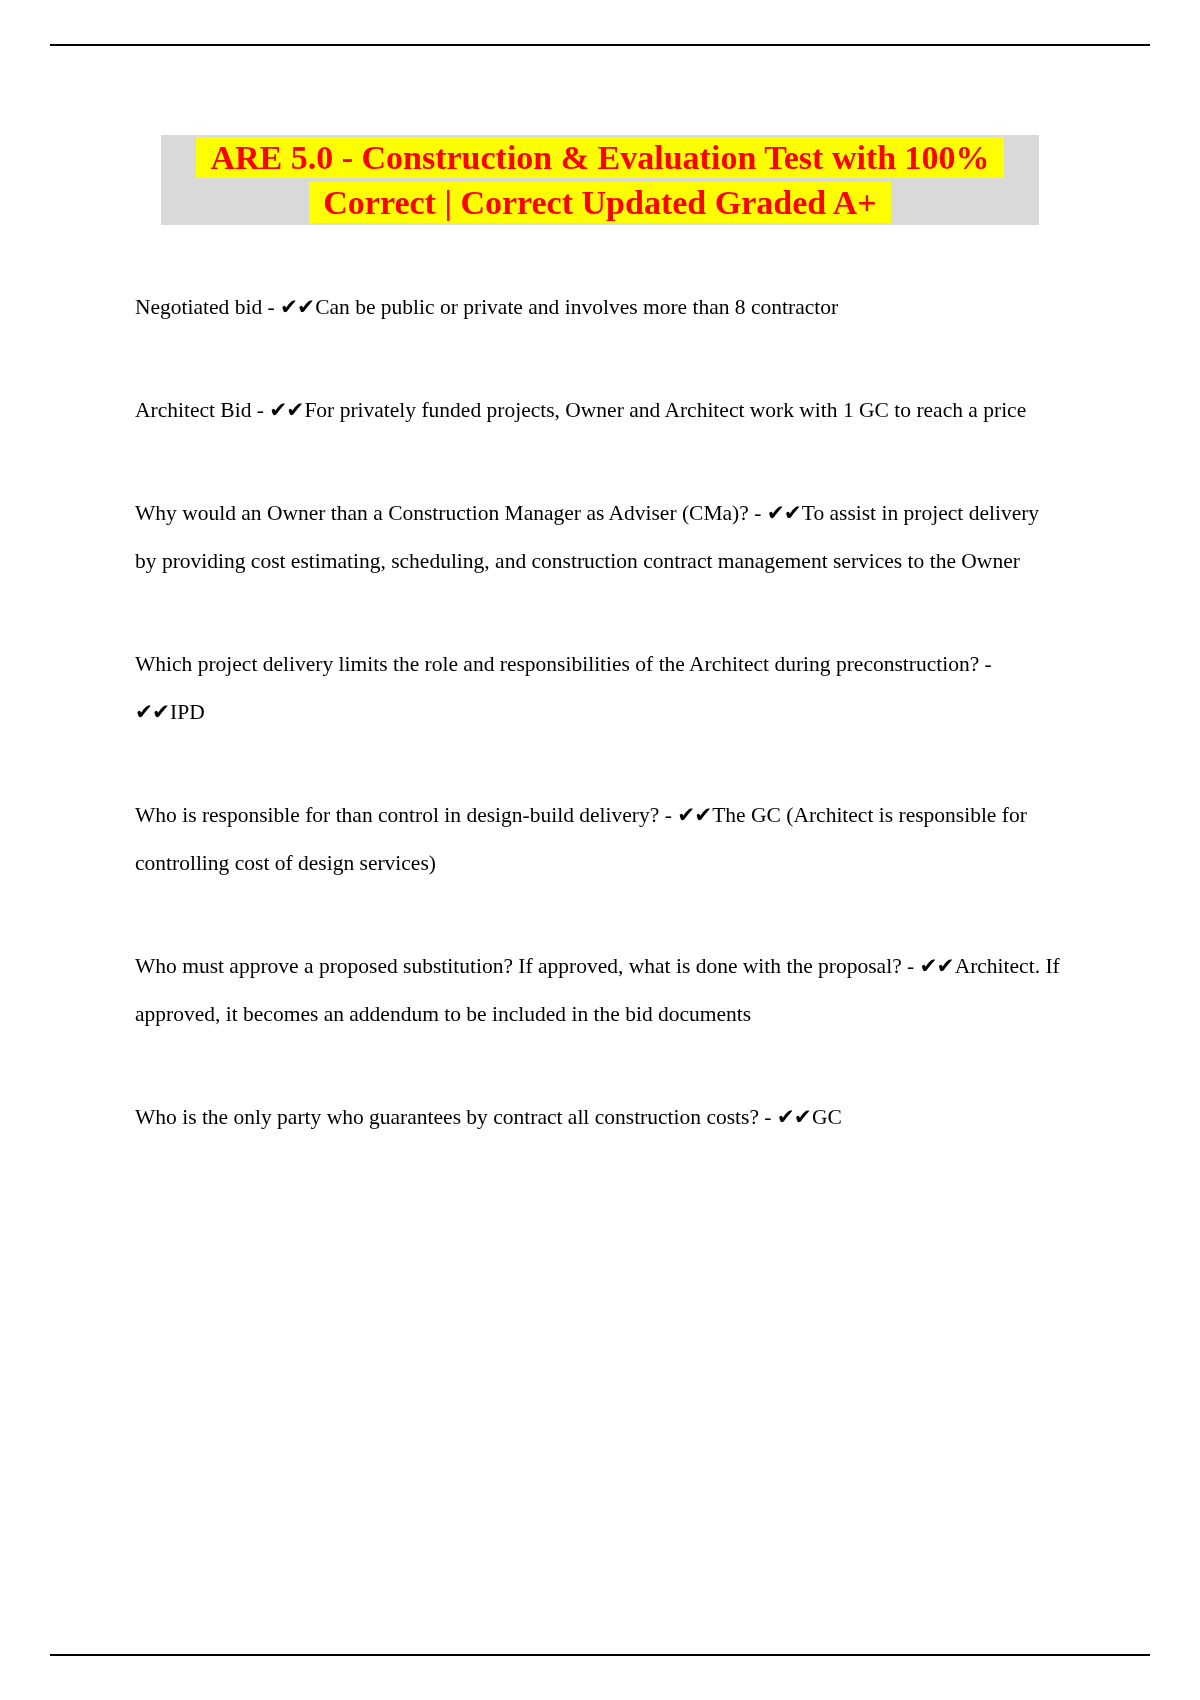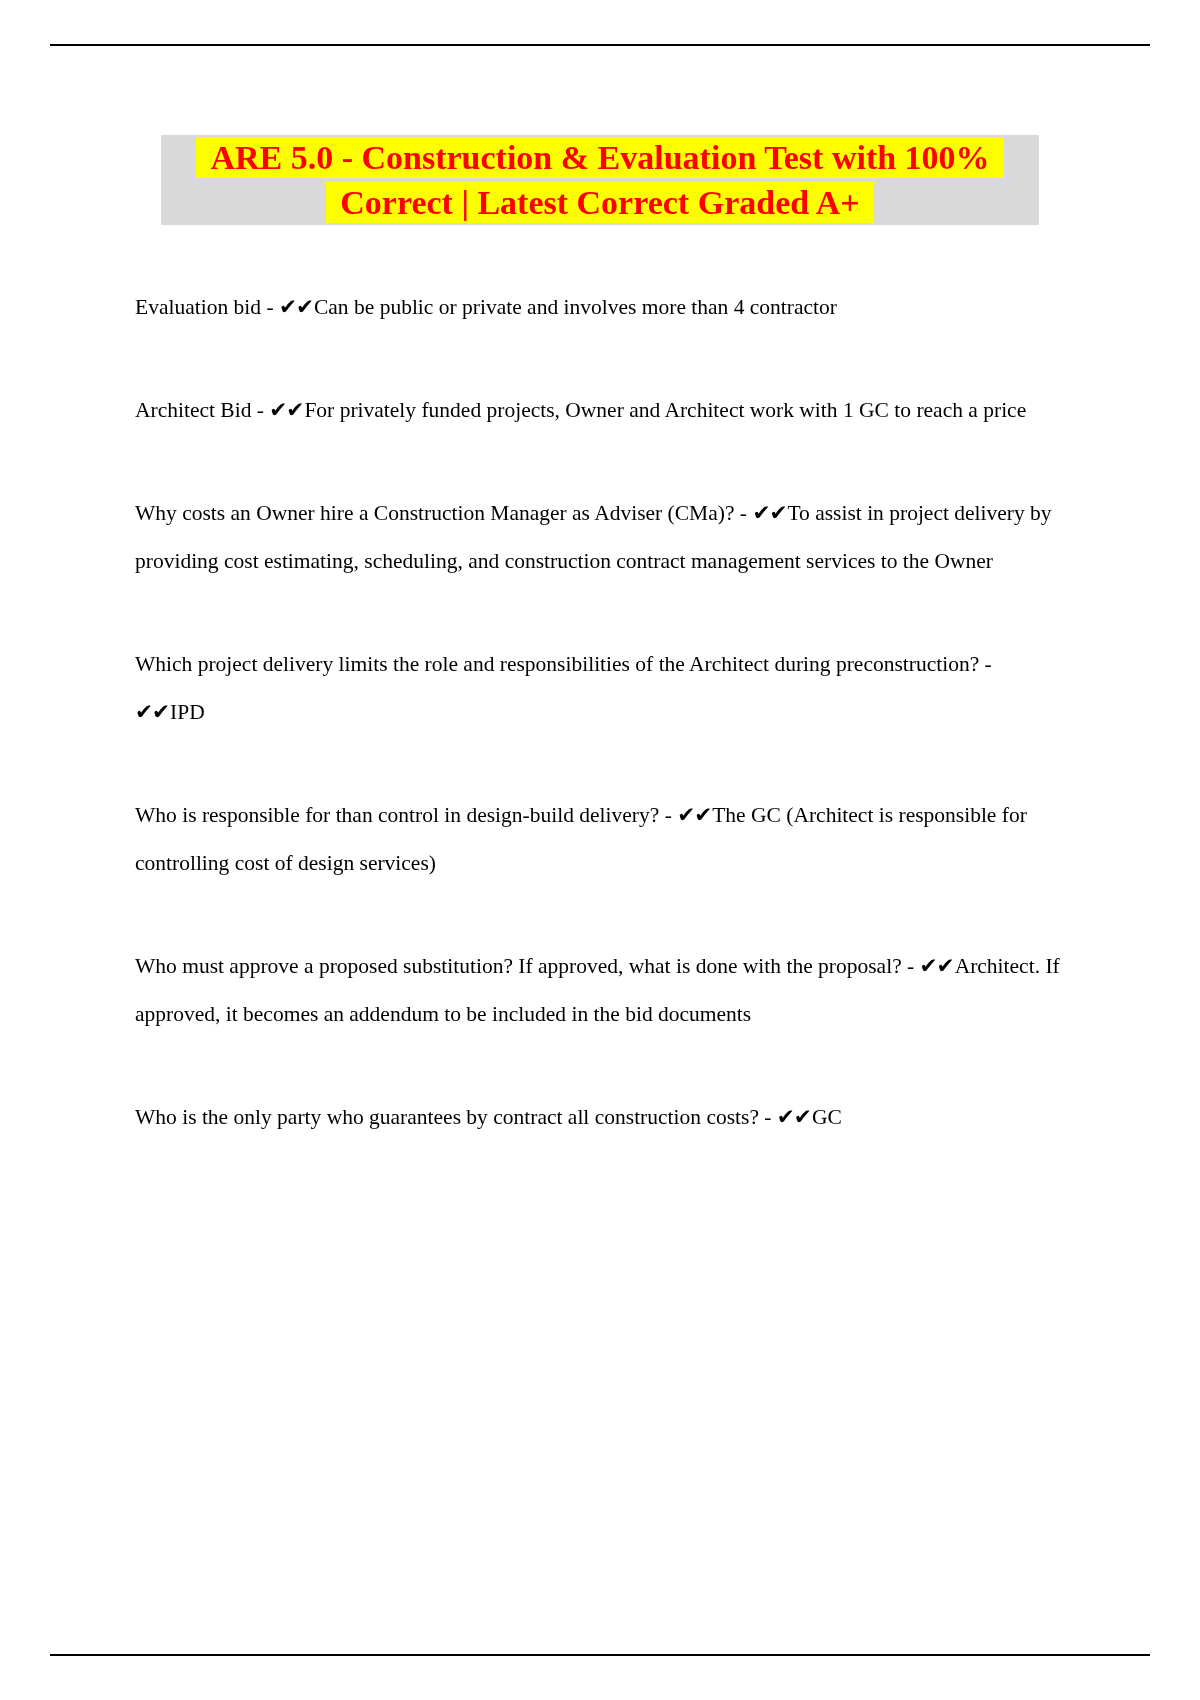--- a/index.html
+++ b/index.html
@@ -60,29 +60,29 @@
 </style>
 </head>
 <body>
 
 <div class="page">
 
   <div class="rule rule-top"></div>
 
   <div class="title-block" style="background: rgb(217, 217, 217); color: rgb(254, 0, 0);">
     <span class="title-line"><span class="title-hl" style="background: rgb(255, 255, 0);">ARE 5.0 - Construction &amp; Evaluation Test with 100%</span></span>
-    <span class="title-line"><span class="title-hl" style="background: rgb(255, 255, 0);">Correct | Latest Correct Graded A+</span></span>
+    <span class="title-line"><span class="title-hl" style="background: rgb(255, 255, 0);">Correct | Correct Updated Graded A+</span></span>
   </div>
 
   <div class="content">
-  <p class="qa"><span>Evaluation bid</span><span> - </span><span class="checks">✔✔</span><span>Can be public or private and involves more than 4 contractor</span></p>
+  <p class="qa"><span>Negotiated bid</span><span> - </span><span class="checks">✔✔</span><span>Can be public or private and involves more than 8 contractor</span></p>
 
   <p class="qa"><span>Architect Bid</span><span> - </span><span class="checks">✔✔</span><span>For privately funded projects, Owner and Architect work with 1 GC to reach a price</span></p>
 
-  <p class="qa"><span>Why costs an Owner hire a Construction Manager as Adviser (CMa)?</span><span> - </span><span class="checks">✔✔</span><span>To assist in project delivery by providing cost estimating, scheduling, and construction contract management services to the Owner</span></p>
+  <p class="qa"><span>Why would an Owner than a Construction Manager as Adviser (CMa)?</span><span> - </span><span class="checks">✔✔</span><span>To assist in project delivery by providing cost estimating, scheduling, and construction contract management services to the Owner</span></p>
 
   <p class="qa"><span>Which project delivery limits the role and responsibilities of the Architect during preconstruction?</span><span> - </span><span class="checks">✔✔</span><span>IPD</span></p>
 
   <p class="qa"><span>Who is responsible for than control in design-build delivery?</span><span> - </span><span class="checks">✔✔</span><span>The GC (Architect is responsible for controlling cost of design services)</span></p>
 
   <p class="qa"><span>Who must approve a proposed substitution? If approved, what is done with the proposal?</span><span> - </span><span class="checks">✔✔</span><span>Architect. If approved, it becomes an addendum to be included in the bid documents</span></p>
 
   <p class="qa"><span>Who is the only party who guarantees by contract all construction costs?</span><span> - </span><span class="checks">✔✔</span><span>GC</span></p>
 </div>
 

